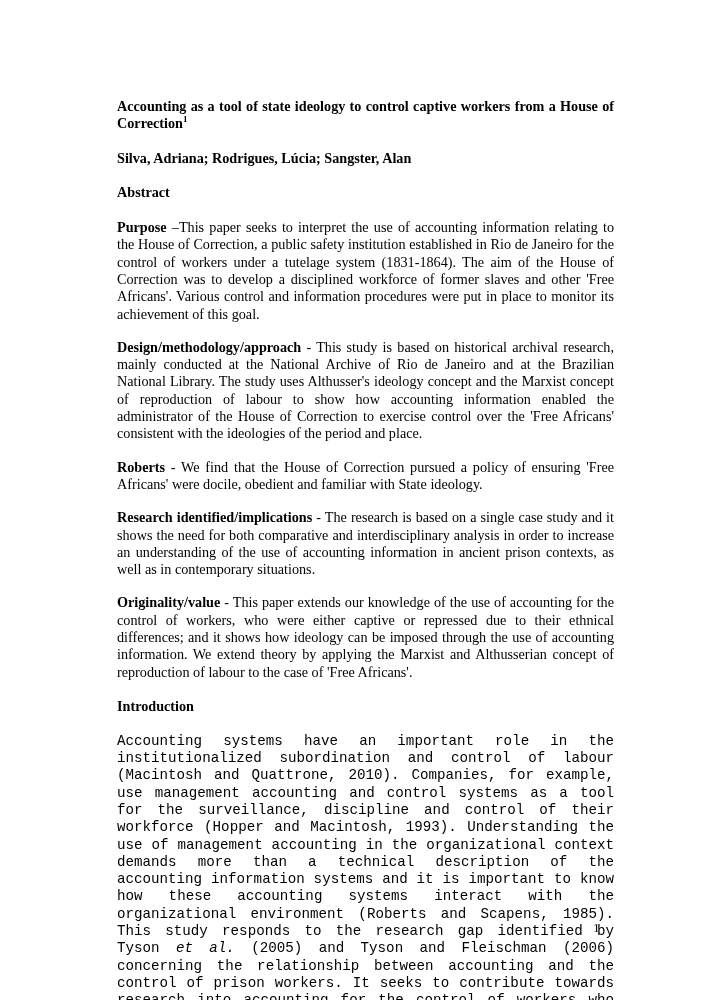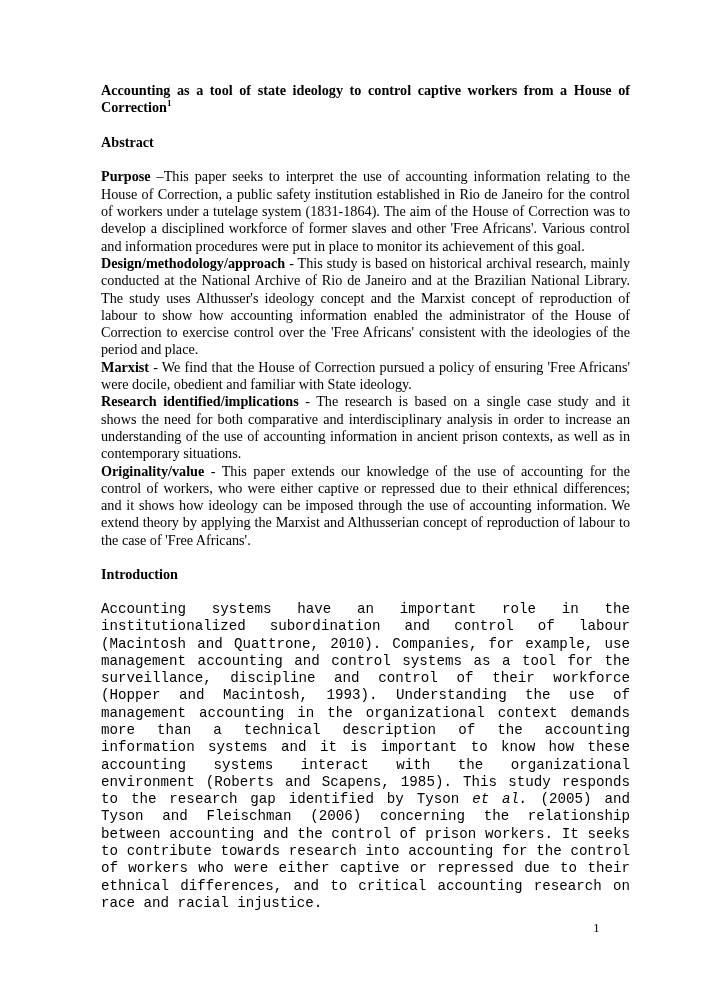--- a/index.html
+++ b/index.html
@@ -15,21 +15,21 @@
   }
   .content {
     position: absolute;
     left: 101px;
     top: 82px;
     width: 529px;
     font-size: 14.2px;
     line-height: 17.3px;
     text-align: justify;
   }
-  p { margin: 0; }
+  p { margin: 16px; }
   .title { font-weight: bold; }
   .title sup, .fn-text sup {
     font-size: 9px;
     line-height: 0;
     vertical-align: super;
   }
   .authors { font-weight: bold; margin-top: 17.3px; }
   .heading { font-weight: bold; margin-top: 17.3px; }
   .abstract-body { margin-top: 17.3px; }
   .keywords { margin-top: 17.3px; }
@@ -59,27 +59,28 @@
   }
 </style>
 </head>
 <body>
 
 <div class="page">
   <div class="content">
 
     <p class="title"><span>Accounting as a tool of state ideology to control captive workers from a House of Correction</span><sup>1</sup></p>
 
+    <p class="authors">Silva, Adriana; Rodrigues, Lúcia; Sangster, Alan</p>
 
     <p class="heading">Abstract</p>
 
     <div class="abstract-body">
       <p><b>Purpose</b><span> –This paper seeks to interpret the use of accounting information relating to the House of Correction, a public safety institution established in Rio de Janeiro for the control of workers under a tutelage system (1831-1864). The aim of the House of Correction was to develop a disciplined workforce of former slaves and other 'Free Africans'. Various control and information procedures were put in place to monitor its achievement of this goal.</span></p>
       <p><b>Design/methodology/approach</b><span> - This study is based on historical archival research, mainly conducted at the National Archive of Rio de Janeiro and at the Brazilian National Library. The study uses Althusser's ideology concept and the Marxist concept of reproduction of labour to show how accounting information enabled the administrator of the House of Correction to exercise control over the 'Free Africans' consistent with the ideologies of the period and place.</span></p>
-      <p><b>Marxist</b><span> - We find that the House of Correction pursued a policy of ensuring 'Free Africans' were docile, obedient and familiar with State ideology.</span></p>
+      <p><b>Roberts</b><span> - We find that the House of Correction pursued a policy of ensuring 'Free Africans' were docile, obedient and familiar with State ideology.</span></p>
       <p><b>Research identified/implications</b><span> - The research is based on a single case study and it shows the need for both comparative and interdisciplinary analysis in order to increase an understanding of the use of accounting information in ancient prison contexts, as well as in contemporary situations.</span></p>
       <p><b>Originality/value</b><span> - This paper extends our knowledge of the use of accounting for the control of workers, who were either captive or repressed due to their ethnical differences; and it shows how ideology can be imposed through the use of accounting information. We extend theory by applying the Marxist and Althusserian concept of reproduction of labour to the case of 'Free Africans'.</span></p>
     </div>
 
 
     <p class="heading">Introduction</p>
 
     <p class="intro"><span>Accounting systems have an important role in the institutionalized subordination and control of labour (Macintosh and Quattrone, 2010). Companies, for example, use management accounting and control systems as a tool for the surveillance, discipline and control of their workforce (Hopper and Macintosh, 1993). Understanding the use of management accounting in the organizational context demands more than a technical description of the accounting information systems and it is important to know how these accounting systems interact with the organizational environment (Roberts and Scapens, 1985). This study responds to the research gap identified by Tyson </span><i>et al.</i><span> (2005) and Tyson and Fleischman (2006) concerning the relationship between accounting and the control of prison workers. It seeks to contribute towards research into accounting for the control of workers who were either captive or repressed due to their ethnical differences, and to critical accounting research on race and racial injustice.</span></p>
 
   </div>

